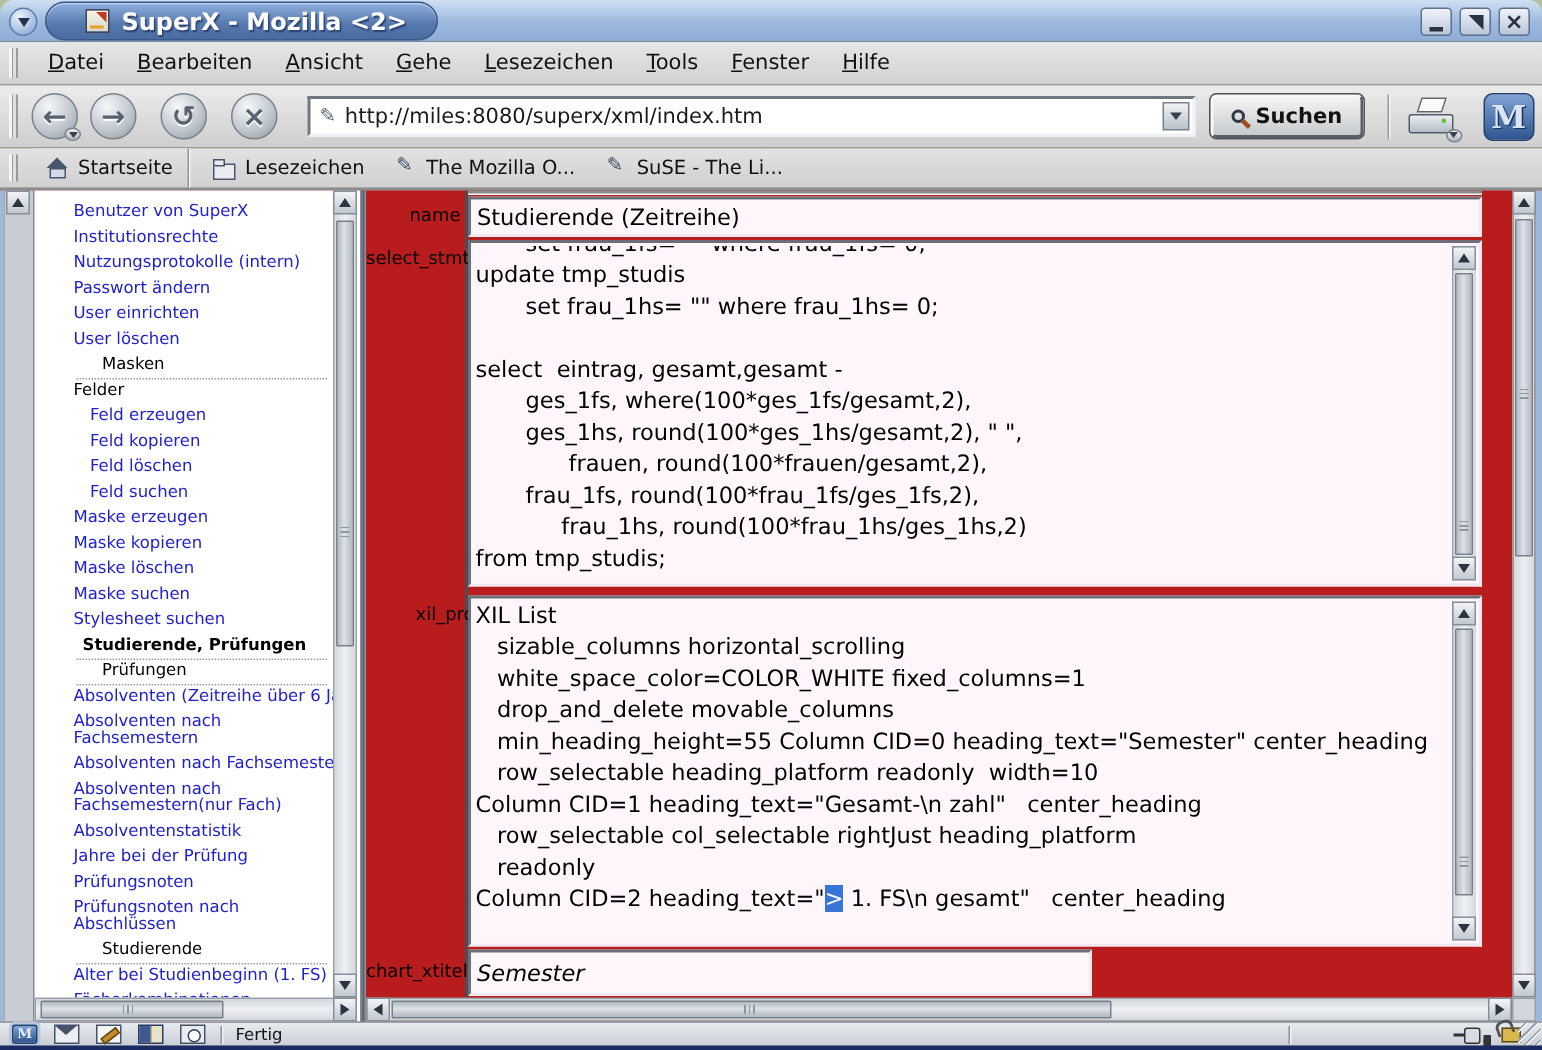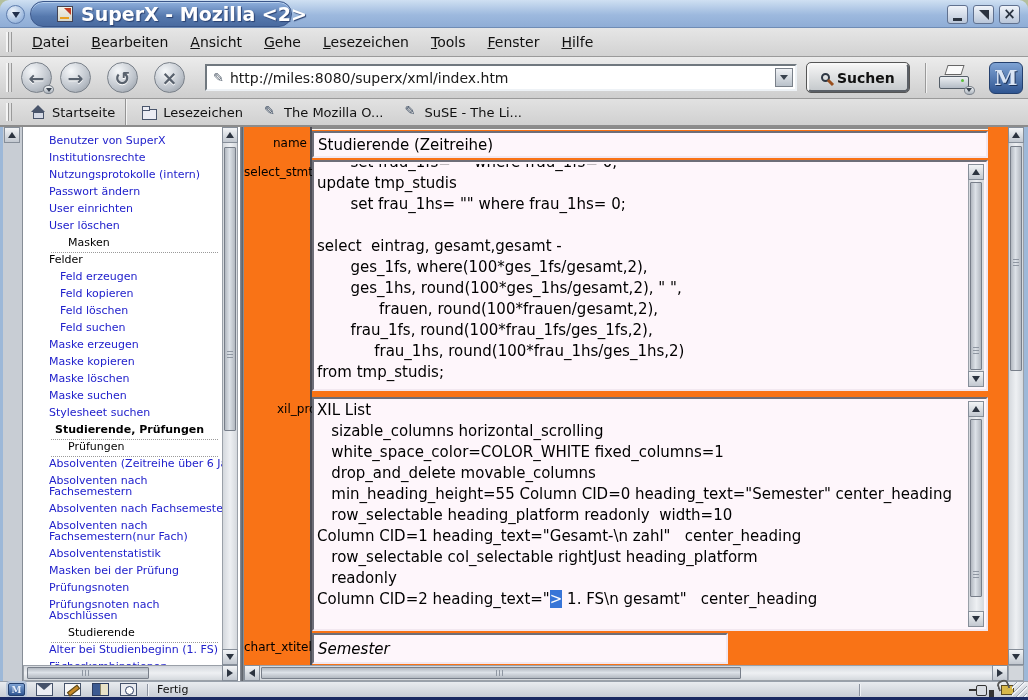--- a/index.html
+++ b/index.html
@@ -17,21 +17,21 @@
     border:1px solid #5f7eae; display:flex; align-items:center; justify-content:center; }
   .title-pill { position:absolute; left:30px; top:1px; height:26px; width:262px; border-radius:13px;
     background:linear-gradient(#8fb0dd,#5578ad 60%,#4a6ba0);
     border:1px solid #3a568a; box-shadow:inset 0 1px 0 #b8d0ec;
     display:flex; align-items:center; gap:8px; padding:0 14px 0 26px; }
   .app-icon { width:16px; height:16px; background:linear-gradient(#f3f3e8,#d8d8cc); border:1px solid #445;
     position:relative; flex:0 0 auto; }
   .app-icon::after { content:""; position:absolute; right:1px; top:1px; width:0; height:0;
     border-top:7px solid #c23b22; border-left:7px solid transparent; }
   .app-icon::before { content:""; position:absolute; left:2px; bottom:2px; width:9px; height:2px; background:#e8a020; }
-  .title-text { color:#fff; font-weight:bold; font-size:19px; text-shadow:1px 1px 1px #2a4170; white-space:nowrap; }
+  .title-text { color:#fff; font-weight:bold; font-size:16px; text-shadow:1px 1px 1px #2a4170; white-space:nowrap; }
   .win-controls { position:absolute; right:8px; top:5px; display:flex; gap:5px; }
   .win-btn { width:21px; height:19px; border-radius:3px; border:1px solid #60718f;
     background:linear-gradient(#f0f4fa,#b9c6d9); display:flex; align-items:center; justify-content:center; }
   .glyph-min { width:9px; height:3px; background:#2a3340; margin-top:9px; }
   .glyph-max { width:0; height:0; border-top:10px solid #2a3340; border-left:10px solid transparent; }
   .glyph-close { color:#2a3340; font-weight:bold; font-size:15px; line-height:1; }
   .tri { width:0; height:0; display:inline-block; }
   .tri-dn-s { border-left:4px solid transparent; border-right:4px solid transparent; border-top:6px solid #23314d; }
 
   
@@ -92,21 +92,21 @@
     background:#d5dae6; border:1px solid #49556b; }
   .icon-home .bm-icon::after { content:""; position:absolute; left:0px; top:-1px; width:0; height:0;
     border-left:7px solid transparent; border-right:7px solid transparent; border-bottom:7px solid #49556b; }
   .icon-folder .bm-icon::before { content:""; position:absolute; left:0; top:3px; width:13px; height:9px;
     background:#ebecf3; border:1px solid #49556b; }
   .icon-folder .bm-icon::after { content:""; position:absolute; left:0; top:0; width:6px; height:3px;
     background:#ebecf3; border:1px solid #49556b; }
   .icon-bookmark .bm-icon::before { content:"✎"; position:absolute; left:1px; top:-3px; font-size:13px; color:#3c4c62; }
 
   
-  .content { position:absolute; left:0; top:127px; width:1028px; height:554px; background:#f97316; }
+  .content { position:absolute; left:0; top:127px; width:1028px; height:554px; background:#b91c1c; }
   .edge-l { position:absolute; left:0; top:0; width:3px; height:554px; background:#9db8d8; }
   .edge-r { position:absolute; left:1024px; top:0; width:4px; height:554px; background:#9db8d8; }
   .left-strip { position:absolute; left:3px; top:0; width:20px; height:554px;
     background:#c8cdd4; border-right:1px solid #868d96; }
 
   .sbtn { position:absolute; width:16px; height:16px; background:linear-gradient(#f2f4f6,#c2c8d0);
     border:1px solid #868e99; display:flex; align-items:center; justify-content:center; }
   .t-up { border-left:4px solid transparent; border-right:4px solid transparent; border-bottom:6px solid #2c3440; }
   .t-dn { border-left:4px solid transparent; border-right:4px solid transparent; border-top:6px solid #2c3440; }
   .t-lf { border-top:4px solid transparent; border-bottom:4px solid transparent; border-right:6px solid #2c3440; }
@@ -318,21 +318,21 @@
           <div class="sb-item type-link indent-1"><span>Maske löschen</span></div>
           <div class="sb-item type-link indent-1"><span>Maske suchen</span></div>
           <div class="sb-item type-link indent-1"><span>Stylesheet suchen</span></div>
           <div class="sb-item type-heading-bold indent-0 divider-true"><span>Studierende, Prüfungen</span></div>
           <div class="sb-item type-heading indent-0 divider-true"><span>Prüfungen</span></div>
           <div class="sb-item type-link indent-1 nowrap-true"><span>Absolventen (Zeitreihe über 6 Jahre)</span></div>
           <div class="sb-item type-link indent-1"><span>Absolventen nach Fachsemestern</span></div>
           <div class="sb-item type-link indent-1 nowrap-true"><span>Absolventen nach Fachsemestern (mit</span></div>
           <div class="sb-item type-link indent-1"><span>Absolventen nach Fachsemestern(nur Fach)</span></div>
           <div class="sb-item type-link indent-1"><span>Absolventenstatistik</span></div>
-          <div class="sb-item type-link indent-1"><span>Masken bei der Prüfung</span></div>
+          <div class="sb-item type-link indent-1"><span>Jahre bei der Prüfung</span></div>
           <div class="sb-item type-link indent-1"><span>Prüfungsnoten</span></div>
           <div class="sb-item type-link indent-1"><span>Prüfungsnoten nach Abschlüssen</span></div>
           <div class="sb-item type-heading indent-0 divider-true"><span>Studierende</span></div>
           <div class="sb-item type-link indent-1"><span>Alter bei Studienbeginn (1. FS)</span></div>
           <div class="sb-item type-link indent-1"><span>Fächerkombinationen (Zeitreihe)</span></div>
       </div>
 
       <div class="vtrack" style="left:199px;top:0;height:538px;">
         <div class="sbtn" style="left:-1px;top:-1px;">
             <i class="t-up"></i>

